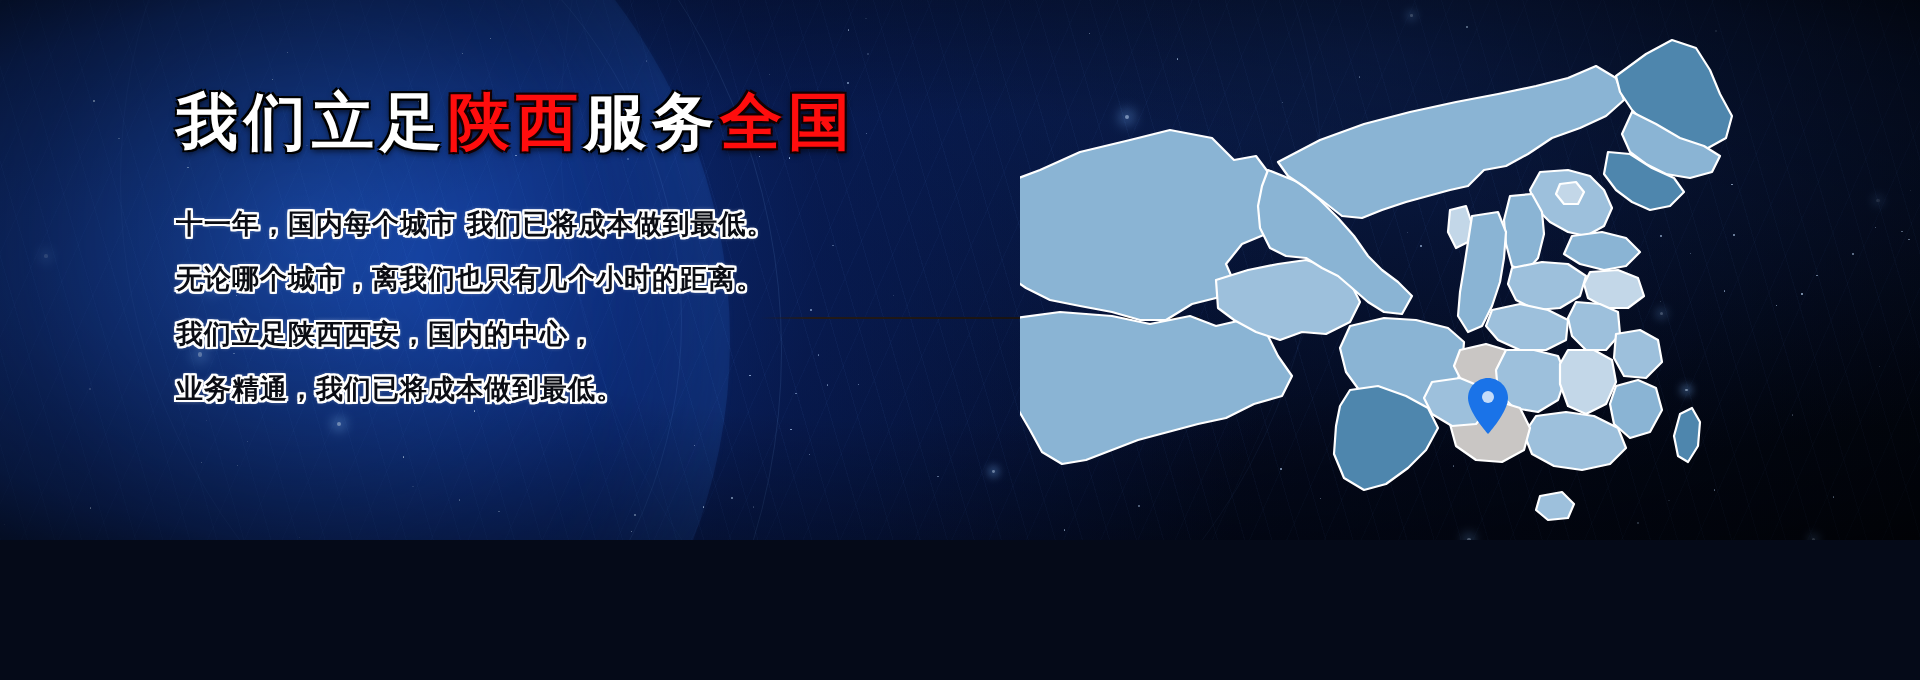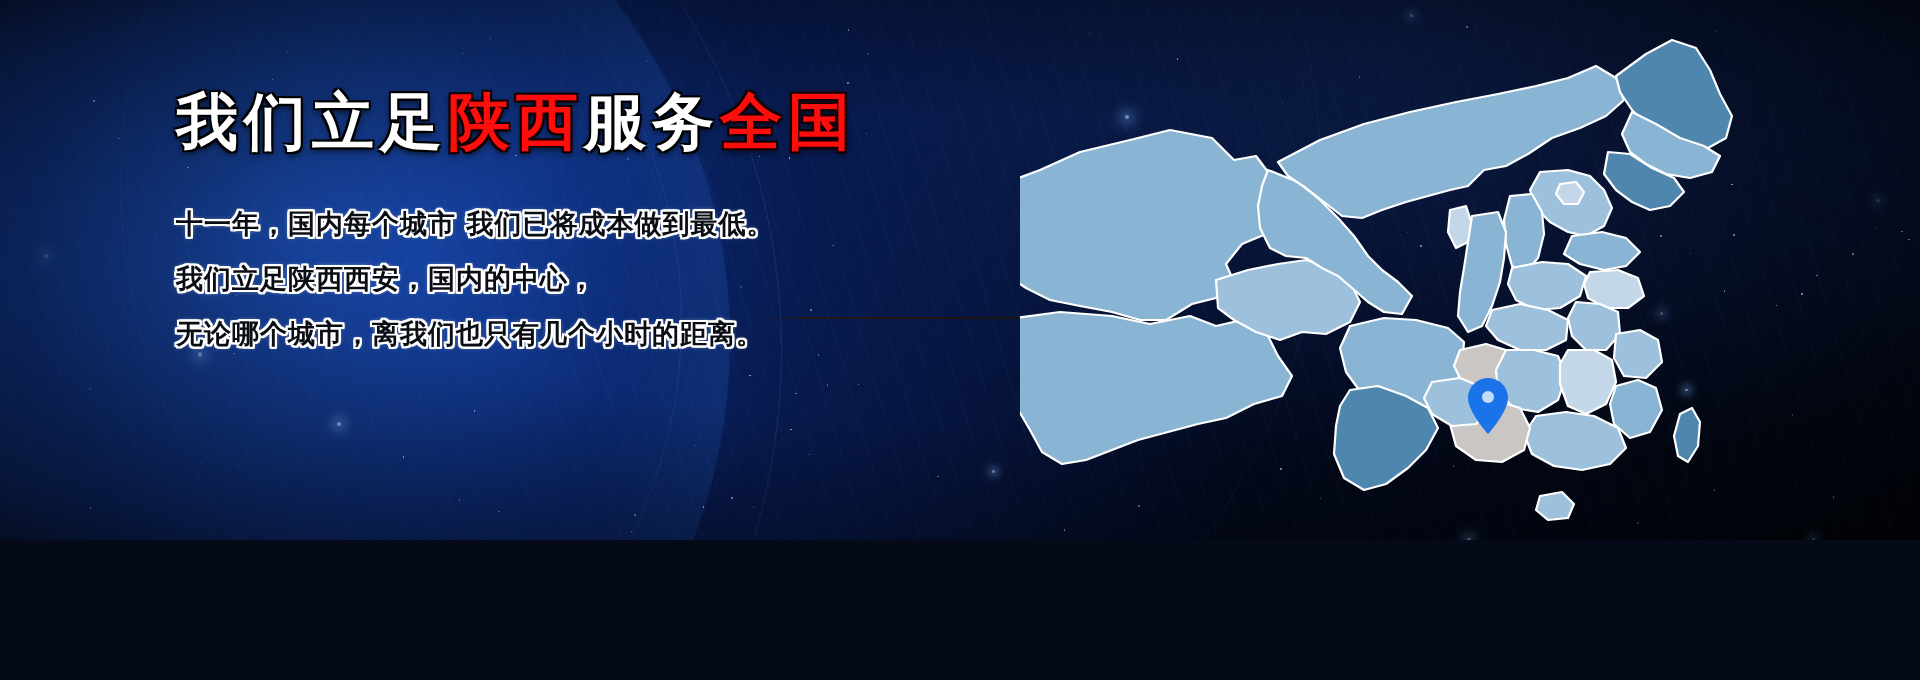--- a/index.html
+++ b/index.html
@@ -313,22 +313,23 @@
   <div class="bg-vignette"></div>
 
   <div class="headline">
     <span class="w">我们立足</span><span class="r">陕西</span><span class="w">服务</span><span class="r">全国</span>
   </div>
 
   <div class="rule"></div>
 
   <div class="body-copy">
     <div class="line">十一年，国内每个城市 我们已将成本做到最低。</div>
+    <div class="line">无论哪个城市，离我们也只有几个小时的距离。</div>
     <div class="line">我们立足陕西西安，国内的中心，</div>
-    <div class="line">无论哪个城市，离我们也只有几个小时的距离。</div>
+    <div class="line">业务精通，我们已将成本做到最低。</div>
   </div>
 
   <div class="map-wrap">
     <svg viewBox="0 0 800 640" xmlns="http://www.w3.org/2000/svg">
       <g stroke="#ffffff" stroke-width="2.2" stroke-linejoin="round">
 
         <path fill="#8ab4d4" d="M-60 180 L20 150 L60 132 L110 120 L150 110 L192 118 L214 140 L236 136 L248 152 L244 176 L258 192 L246 214 L222 224 L206 244 L214 262 L196 278 L172 284 L146 300 L120 300 L92 292 L60 286 L30 280 L6 268 L-20 250 L-44 226 Z"></path>
 
         <path fill="#8ab4d4" d="M-20 300 L40 292 L92 296 L130 304 L170 296 L196 306 L222 300 L246 312 L258 336 L272 356 L262 376 L234 384 L206 398 L178 404 L148 412 L118 420 L92 430 L66 440 L42 444 L22 432 L10 410 L-4 386 L-18 356 Z"></path>
 

